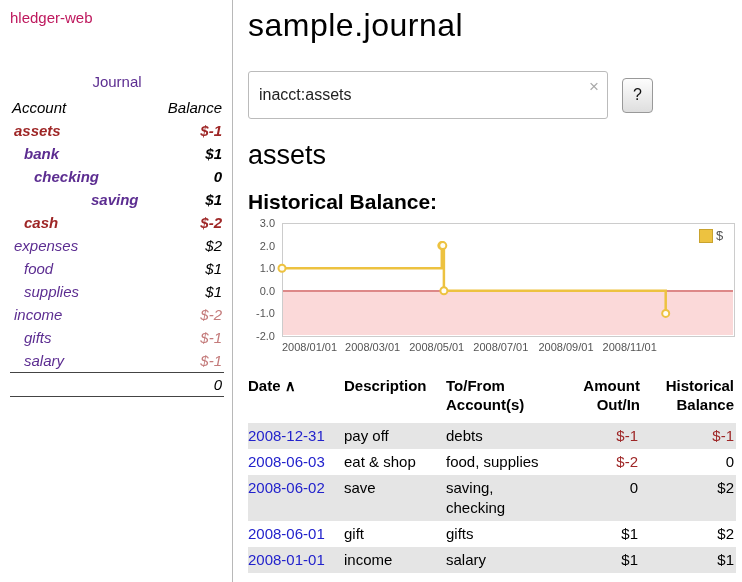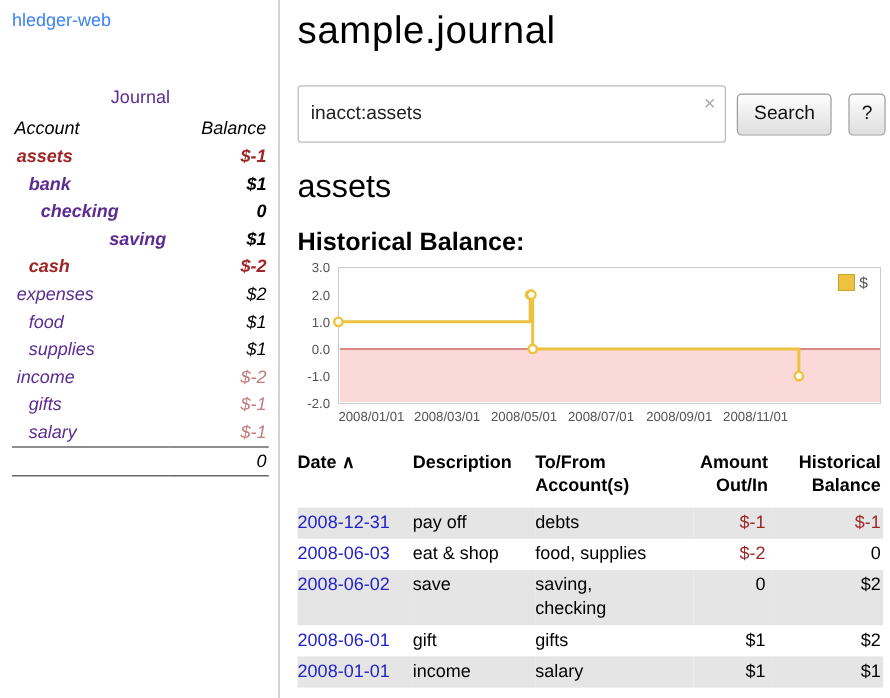--- a/index.html
+++ b/index.html
@@ -5,21 +5,21 @@
   * { margin:0; padding:0; box-sizing:border-box; }
   html,body { background:#fff; }
   body {
     width:742px; height:582px; position:relative; overflow:hidden;
     font-family:"Liberation Sans", sans-serif; color:#000;
   }
   .sidebar {
     position:absolute; left:0; top:0; width:233px; height:582px;
     border-right:1px solid #b8b8b8; padding:9px 8px 0 10px;
   }
-  .app-title { color:#3b82f6; font-size:15px; cursor:pointer; }
+  .app-title { color:#be185d; font-size:15px; cursor:pointer; }
   .journal-link { color:#5c2d91; font-size:15px; margin-top:47px; cursor:pointer;text-align:center; }
   table.accounts { width:100%; border-collapse:collapse; margin-top:6px; font-size:15px;font-style:italic; }
   table.accounts th { font-weight:normal; padding:3px 2px; }
   table.accounts th:first-child { text-align:left; }
   table.accounts th:last-child, table.accounts td.bal { text-align:right; }
   table.accounts td { padding:2px 2px; line-height:19px; }
   .c-purple { color:#5c2d91; cursor:pointer; }
   .c-negdark { color:#9e2626; }
   .c-neglight { color:#c47b7b; }
   .c-black { color:#000; }
@@ -135,21 +135,20 @@
   </div>
 
   <div class="main">
     <h1 class="page-title">sample.journal</h1>
 
     <div class="searchrow">
       <div class="searchbox">
         <input type="text" value="inacct:assets" style="">
         <span class="clear">×</span>
       </div>
-      <button class="btn">Search</button>
       <button class="btn help">?</button>
     </div>
 
     <h2 class="account-heading">assets</h2>
     <div class="chart-label">Historical Balance:</div>
 
     <svg id="balance-chart" width="490" height="142">
         <rect x="34" y="4" width="452" height="113" fill="#ffffff" stroke="#cccccc" shape-rendering="crispEdges"></rect>
         <rect x="35" y="71.8" width="450" height="44.2" fill="#fbd9d9" shape-rendering="crispEdges"></rect>
         <line x1="35" y1="71.8" x2="485" y2="71.8" stroke="#dd8888" stroke-width="1.5" shape-rendering="crispEdges"></line>

